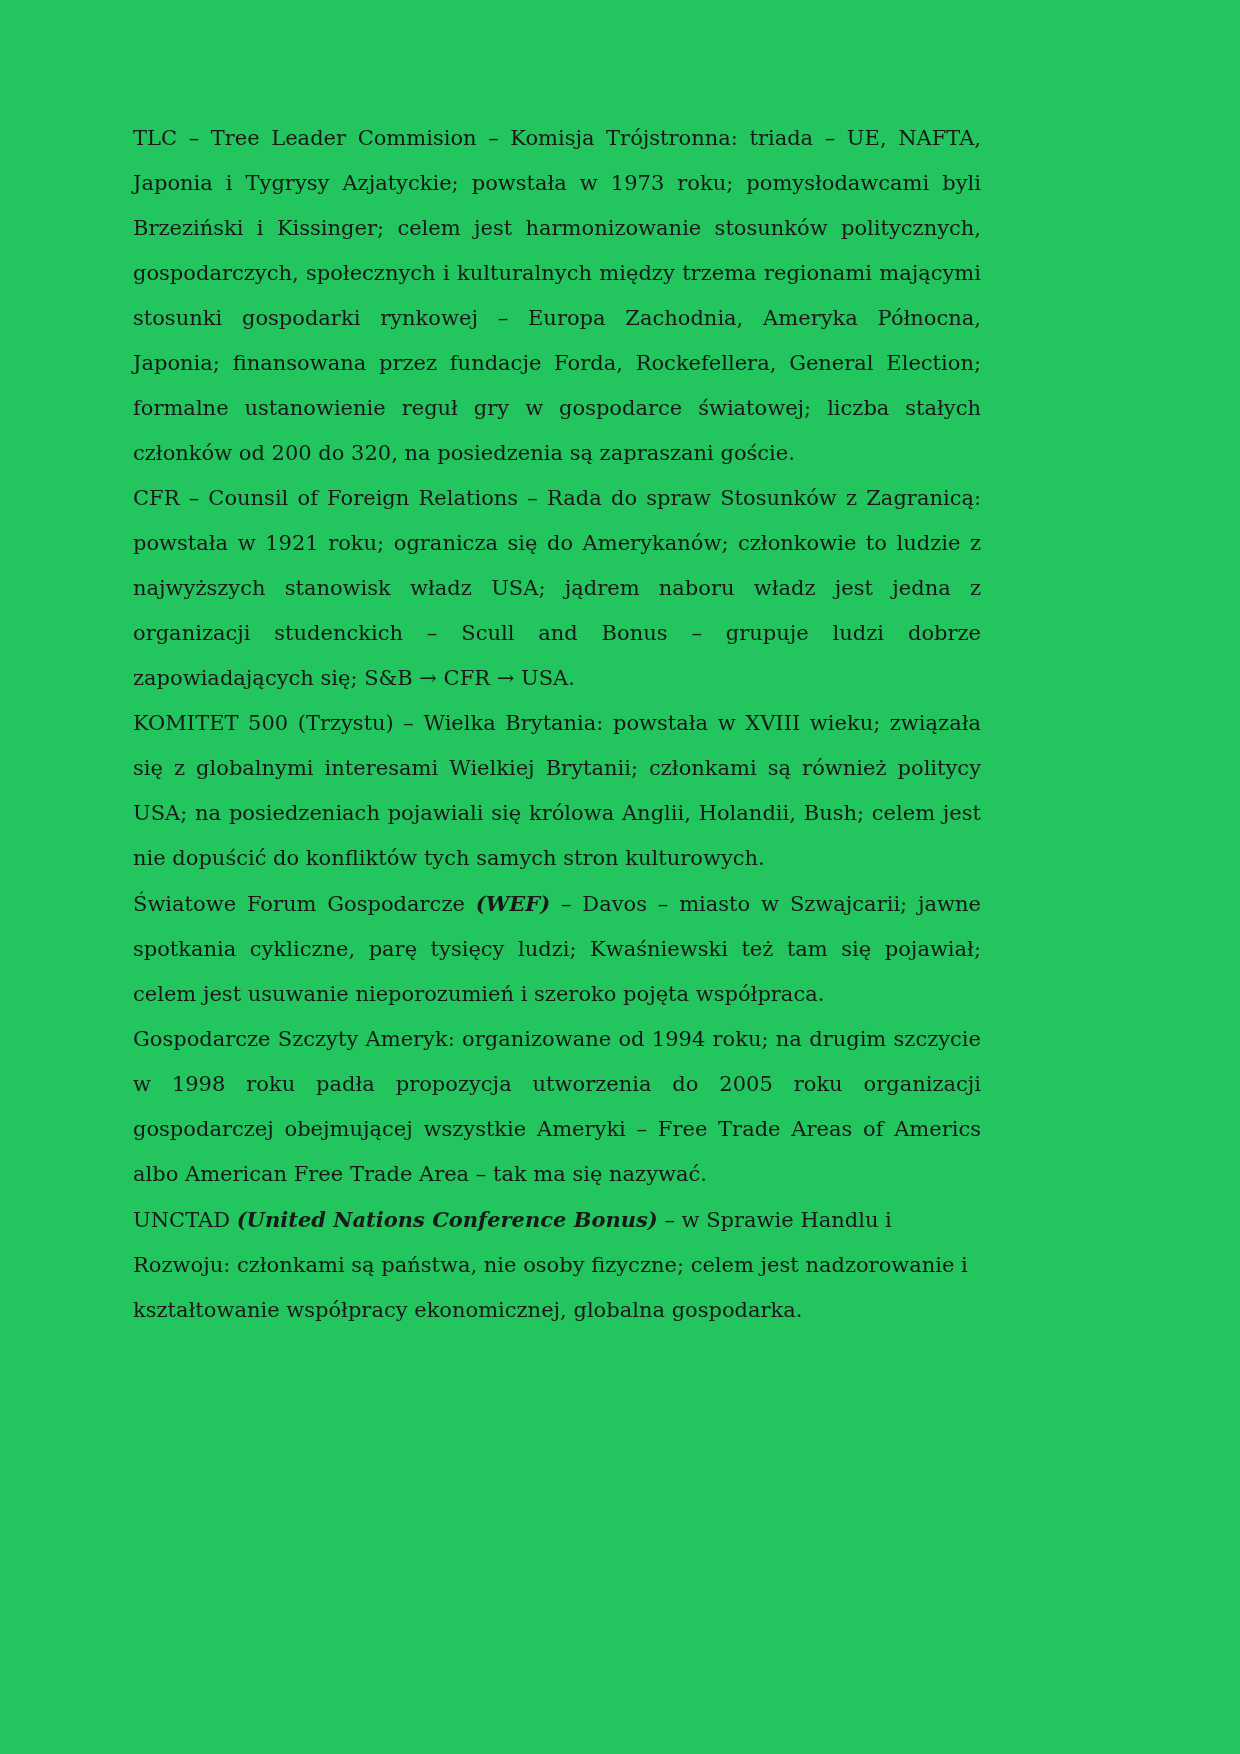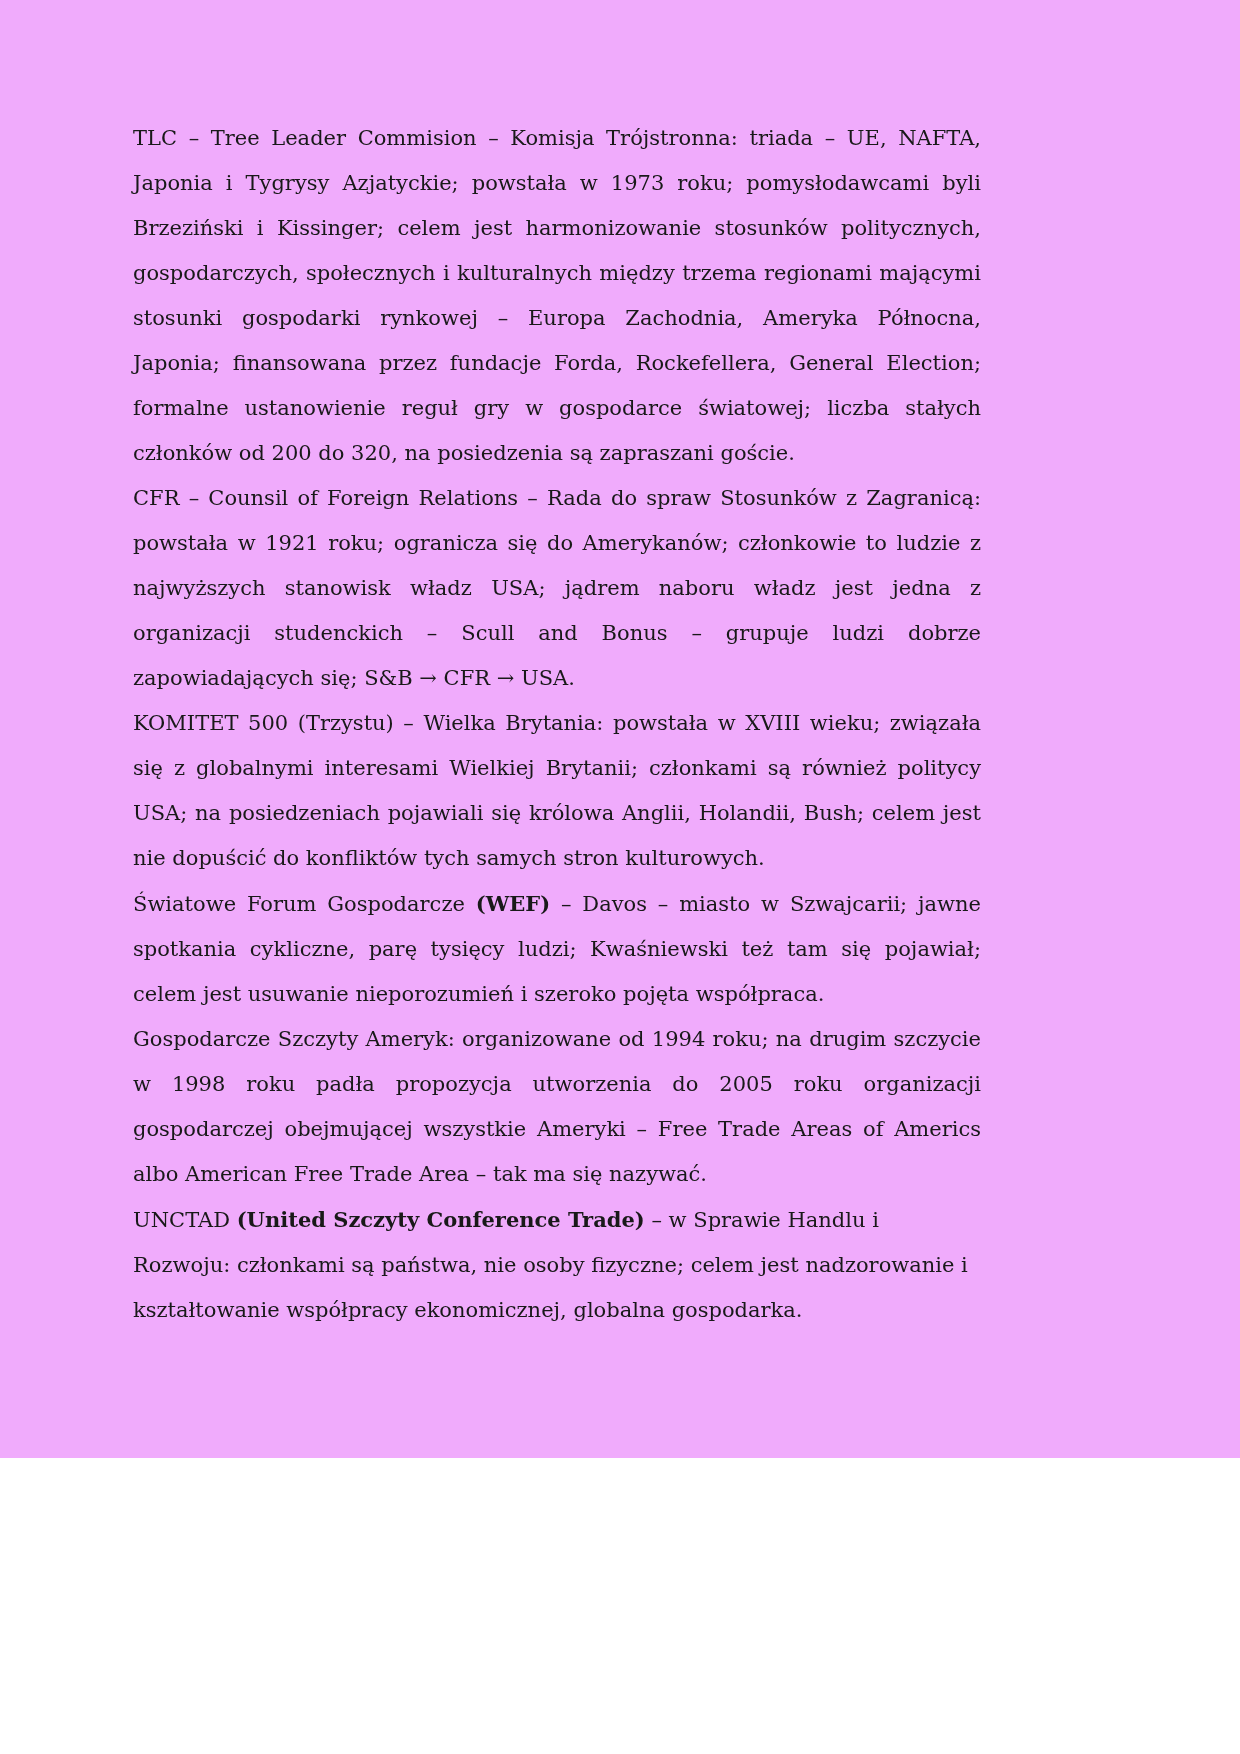--- a/index.html
+++ b/index.html
@@ -3,22 +3,22 @@
   <meta charset="utf-8">
   <style>
     html, body {
       margin: 0;
       padding: 0;
       background: #ffffff;
     }
     .page {
       position: relative;
       width: 1240px;
-      height: 1458px;
-      background: #f0abfc;
+      height: 1754px;
+      background: #22c55e;
       overflow: hidden;
     }
     .content {
       position: absolute;
       left: 133px;
       top: 116px;
       width: 848px;
       color: #191919;
       font-family: "DejaVu Serif", "Liberation Serif", serif;
       font-size: 21px;
@@ -30,27 +30,28 @@
       text-align: justify;
     }
     .content p.left {
       text-align: left;
     }
     .content p.indent {
       text-indent: 76px;
     }
     .bold {
       font-weight: bold;
+      font-style: italic;
     }
   </style>
 </head>
 <body>
 
 <div class="page">
   <div class="content">
       <p><span>TLC – Tree Leader Commision – Komisja Trójstronna: triada – UE, NAFTA, Japonia i Tygrysy Azjatyckie; powstała w 1973 roku; pomysłodawcami byli Brzeziński i Kissinger; celem jest harmonizowanie stosunków politycznych, gospodarczych, społecznych i kulturalnych między trzema regionami mającymi stosunki gospodarki rynkowej – Europa Zachodnia, Ameryka Północna, Japonia; finansowana przez fundacje Forda, Rockefellera, General Election; formalne ustanowienie reguł gry w gospodarce światowej; liczba stałych członków od 200 do 320, na posiedzenia są zapraszani goście.</span></p>
       <p><span>CFR – Counsil of Foreign Relations – Rada do spraw Stosunków z Zagranicą: powstała w 1921 roku; ogranicza się do Amerykanów; członkowie to ludzie z najwyższych stanowisk władz USA; jądrem naboru władz jest jedna z organizacji studenckich – Scull and Bonus – grupuje ludzi dobrze zapowiadających się; S&amp;B → CFR → USA.</span></p>
       <p><span>KOMITET 500 (Trzystu) – Wielka Brytania: powstała w XVIII wieku; związała się z globalnymi interesami Wielkiej Brytanii; członkami są również politycy USA; na posiedzeniach pojawiali się królowa Anglii, Holandii, Bush; celem jest nie dopuścić do konfliktów tych samych stron kulturowych.</span></p>
       <p><span>Światowe Forum Gospodarcze </span><span class="bold">(WEF)</span><span> – Davos – miasto w Szwajcarii; jawne spotkania cykliczne, parę tysięcy ludzi; Kwaśniewski też tam się pojawiał; celem jest usuwanie nieporozumień i szeroko pojęta współpraca.</span></p>
       <p><span>Gospodarcze Szczyty Ameryk: organizowane od 1994 roku; na drugim szczycie w 1998 roku padła propozycja utworzenia do 2005 roku organizacji gospodarczej obejmującej wszystkie Ameryki – Free Trade Areas of Americs albo American Free Trade Area – tak ma się nazywać.</span></p>
-      <p class="left"><span>UNCTAD </span><span class="bold">(United Szczyty Conference Trade)</span><span> – w Sprawie Handlu i Rozwoju: członkami są państwa, nie osoby fizyczne; celem jest nadzorowanie i kształtowanie współpracy ekonomicznej, globalna gospodarka.</span></p>
+      <p class="left"><span>UNCTAD </span><span class="bold">(United Nations Conference Bonus)</span><span> – w Sprawie Handlu i Rozwoju: członkami są państwa, nie osoby fizyczne; celem jest nadzorowanie i kształtowanie współpracy ekonomicznej, globalna gospodarka.</span></p>
     </div>
 </div>
 
 </body></html>

